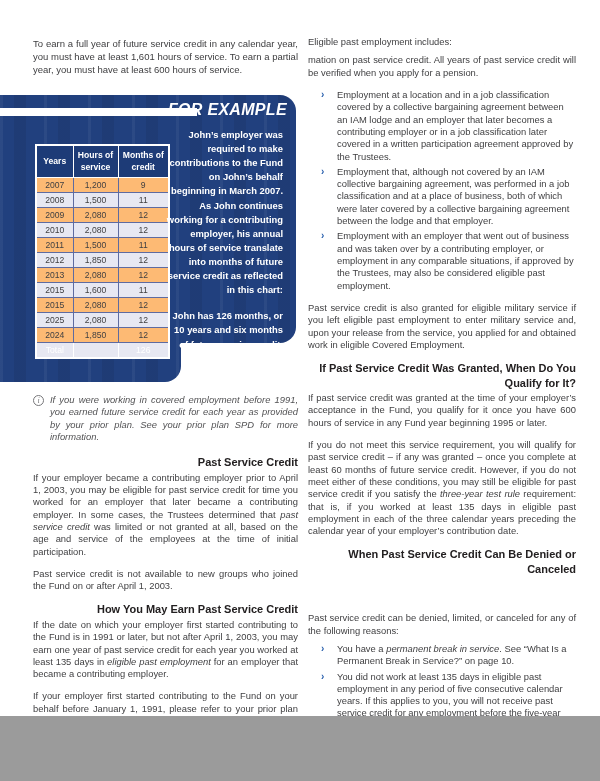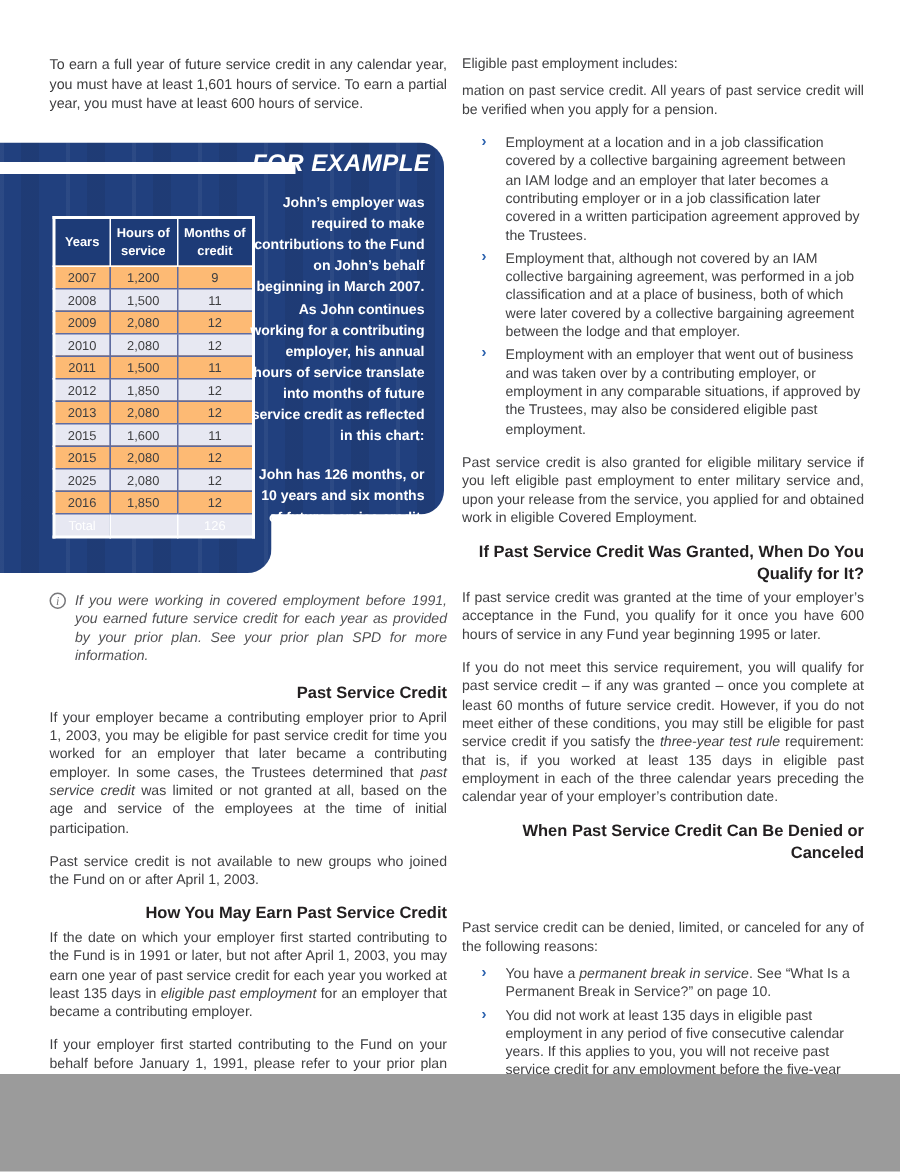--- a/index.html
+++ b/index.html
@@ -168,21 +168,21 @@
           <td>2015</td>
           <td>2,080</td>
           <td>12</td>
         </tr>
       <tr>
           <td>2025</td>
           <td>2,080</td>
           <td>12</td>
         </tr>
       <tr>
-          <td>2016</td>
+          <td>2024</td>
           <td>1,850</td>
           <td>12</td>
         </tr>
       <tr class="total">
         <td>Total</td>
         <td></td>
         <td>126</td>
       </tr>
     </tbody>
   </table>

